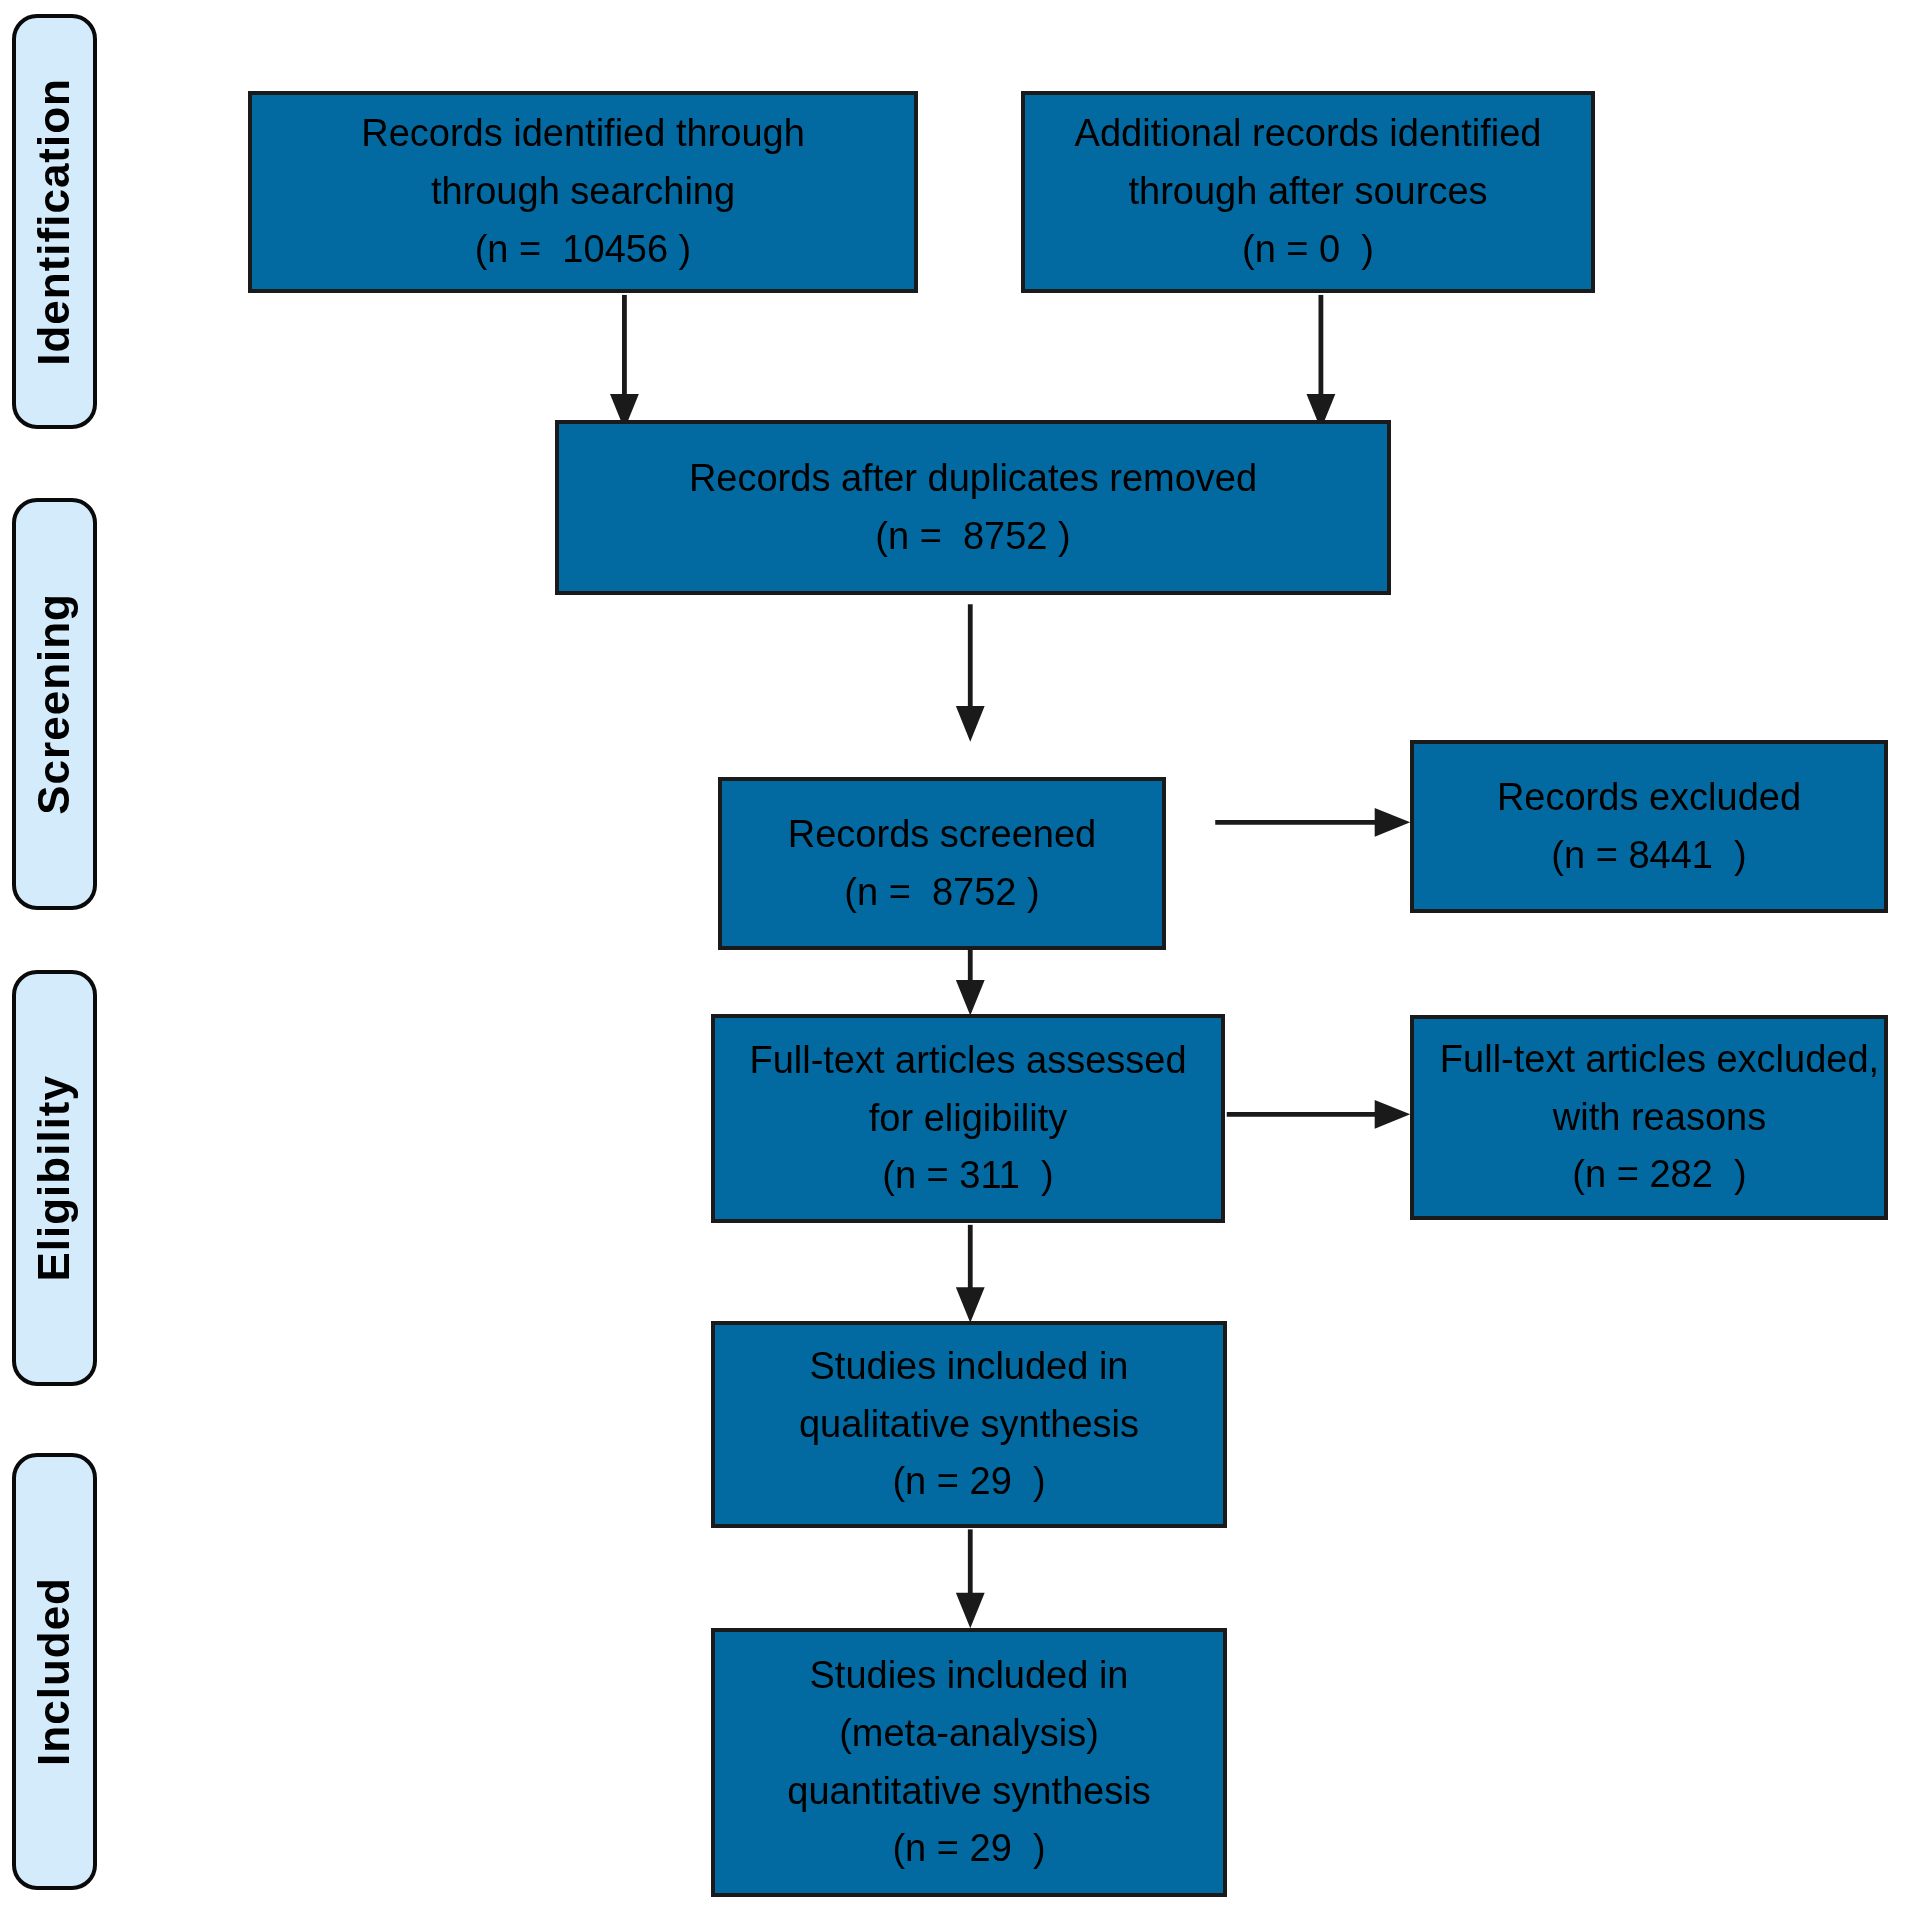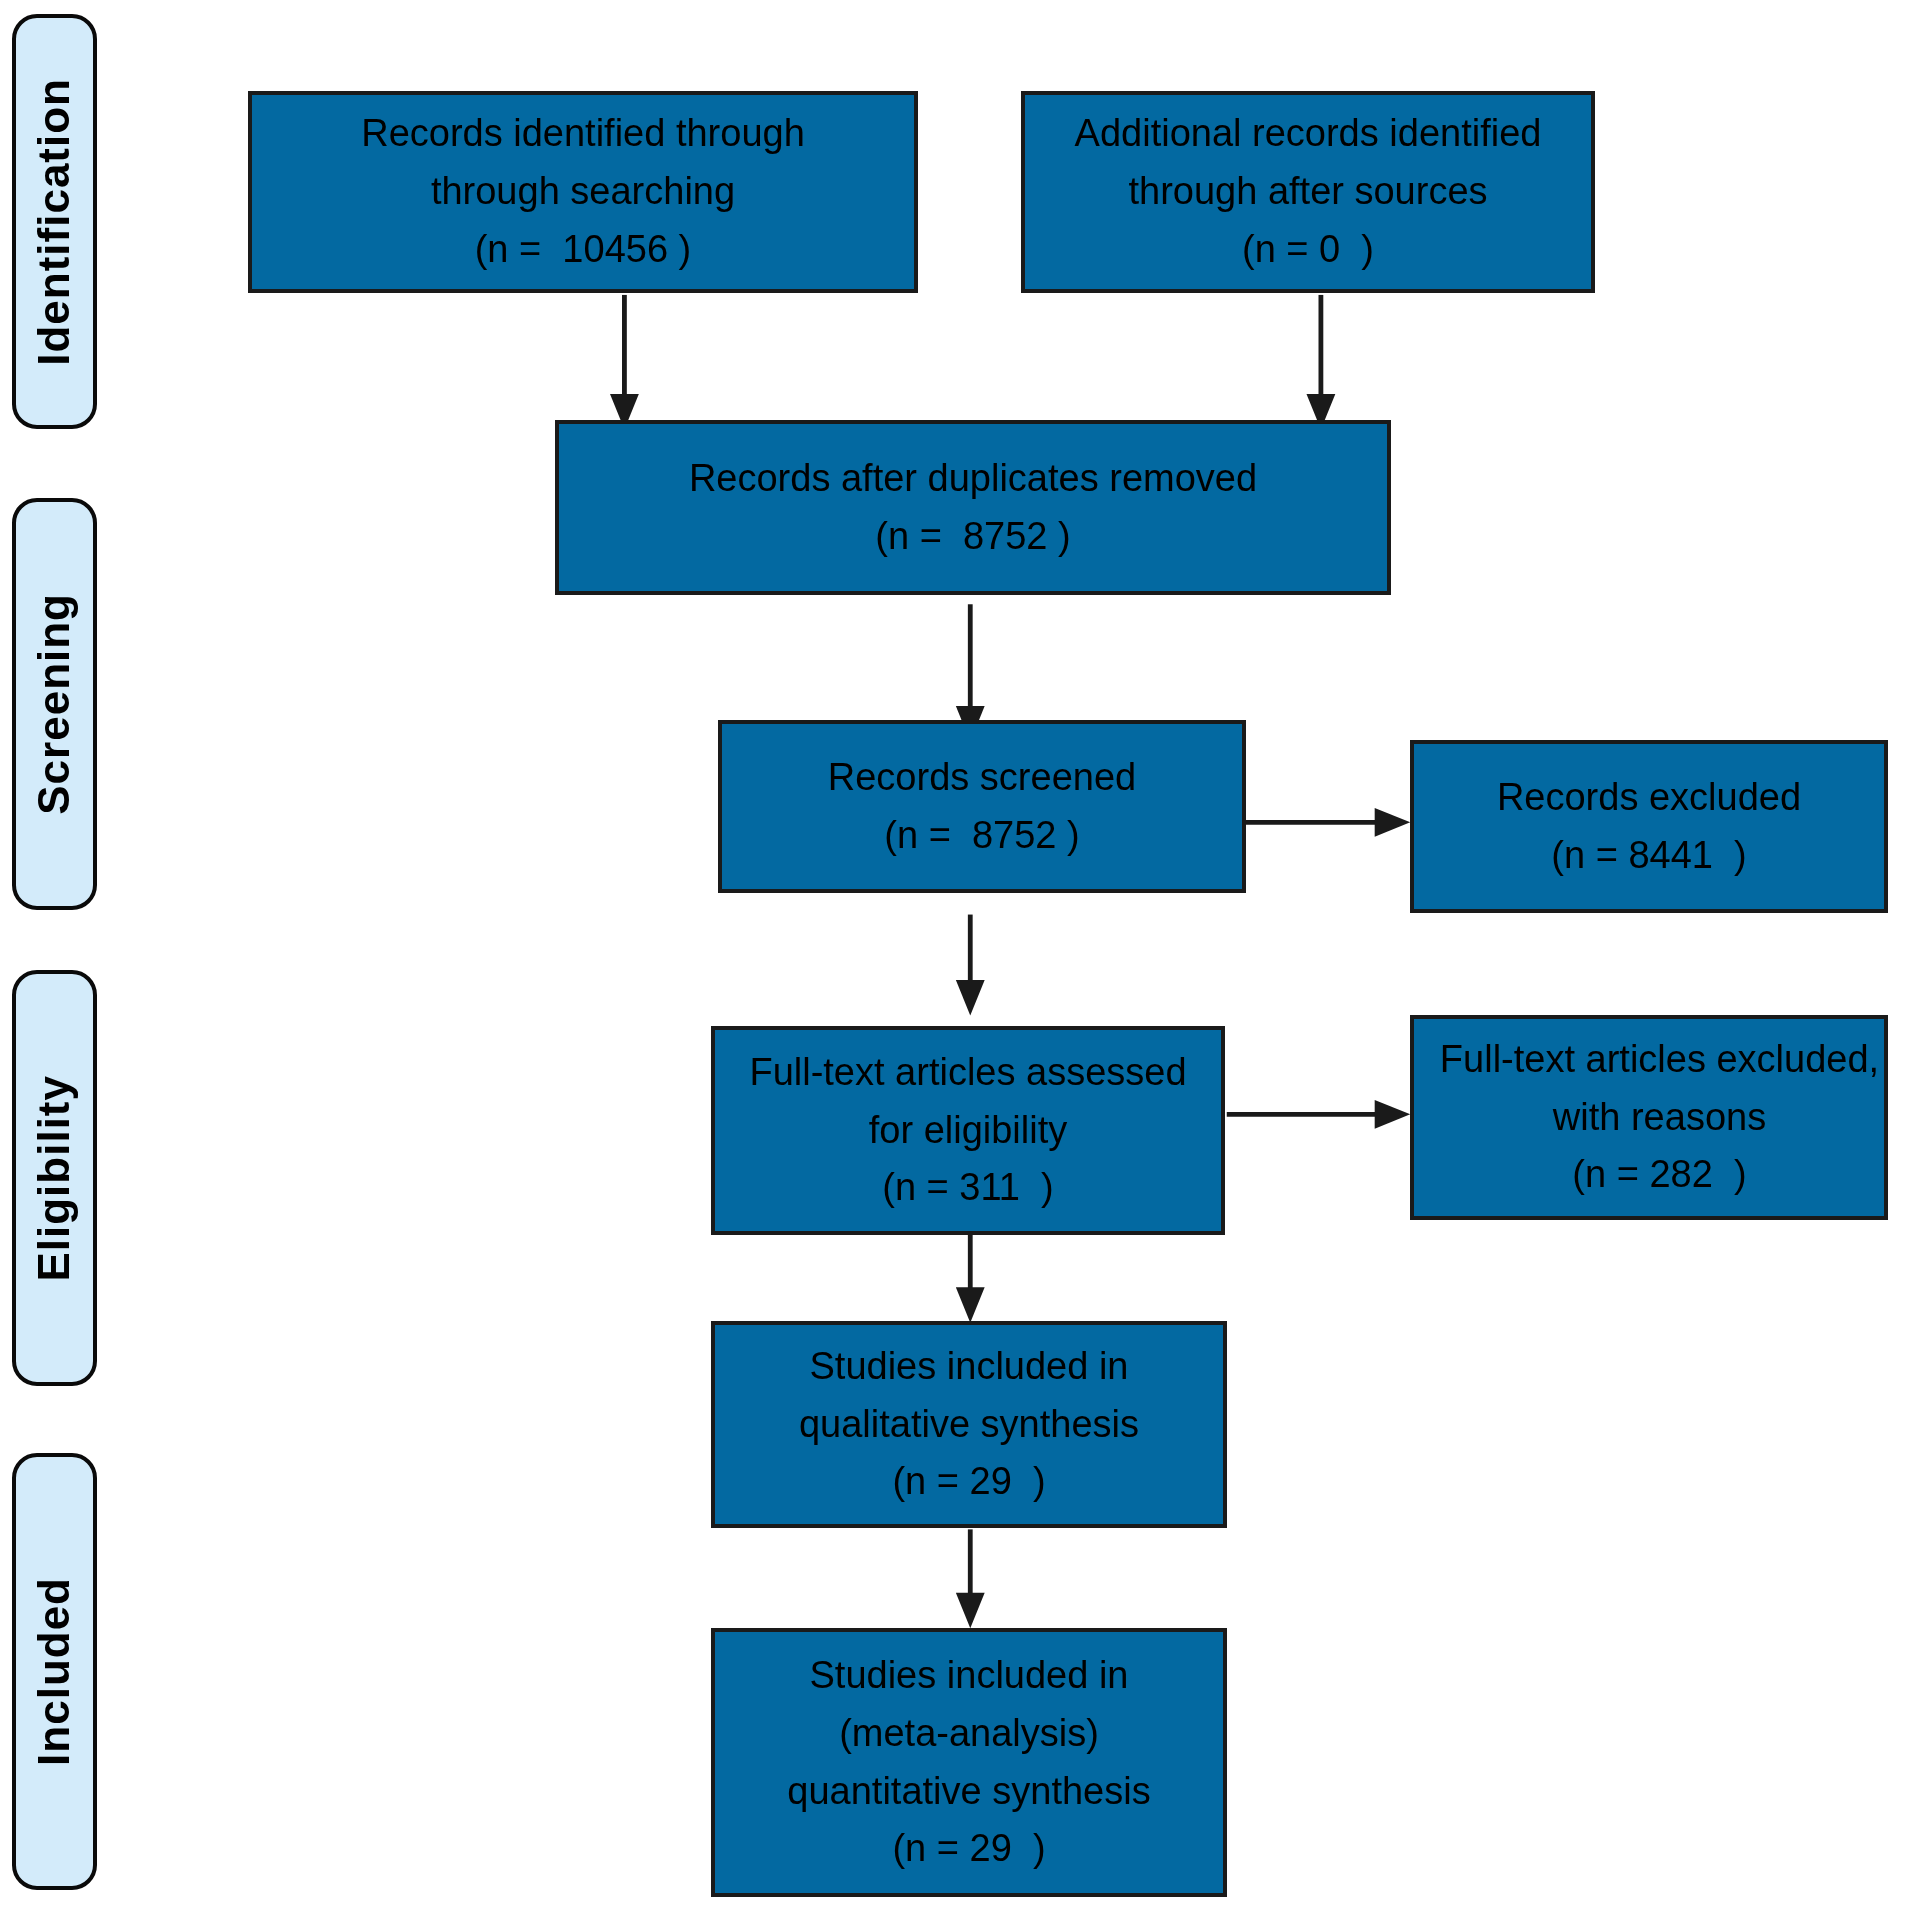--- a/index.html
+++ b/index.html
@@ -58,23 +58,23 @@
     justify-content: center;
     text-align: center;
     font-size: 38px;
     line-height: 1.52;
   }
   .fbox .line { display: block; white-space: pre-wrap; }
 
   .pos-a { left: 248px;  top: 91px;   width: 670px; height: 202px; }
   .pos-b { left: 1021px; top: 91px;   width: 574px; height: 202px; }
   .pos-c { left: 555px;  top: 420px;  width: 836px; height: 175px; }
-  .pos-d { left: 718px;  top: 720px;  width: 528px; height: 173px; }
+  .pos-d { left: 718px;  top: 777px;  width: 448px; height: 173px; }
   .pos-e { left: 1410px; top: 740px;  width: 478px; height: 173px; }
-  .pos-f { left: 711px;  top: 1014px; width: 514px; height: 209px; margin-top: 12px; }
+  .pos-f { left: 711px;  top: 1014px; width: 514px; height: 209px; }
   .pos-g { left: 1410px; top: 1015px; width: 478px; height: 205px; padding-left: 21px; }
   .pos-h { left: 711px;  top: 1321px; width: 516px; height: 207px; }
   .pos-i { left: 711px;  top: 1628px; width: 516px; height: 269px; }
 </style>
 </head>
 <body>
 
 <div class="canvas">
 
   <svg class="arrows" viewBox="0 0 2008 1983" xmlns="http://www.w3.org/2000/svg">

